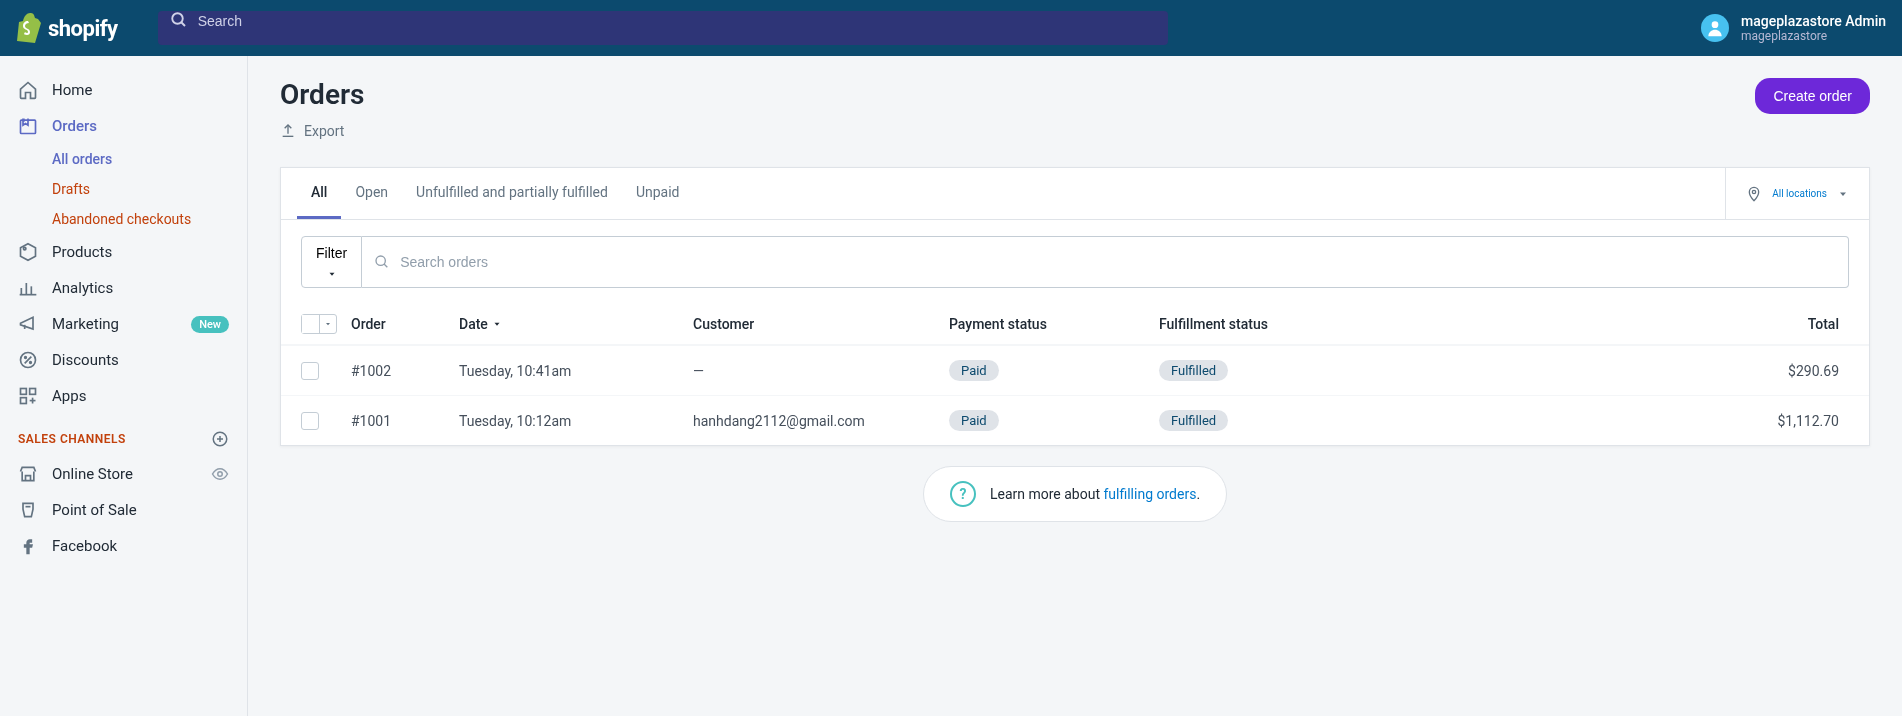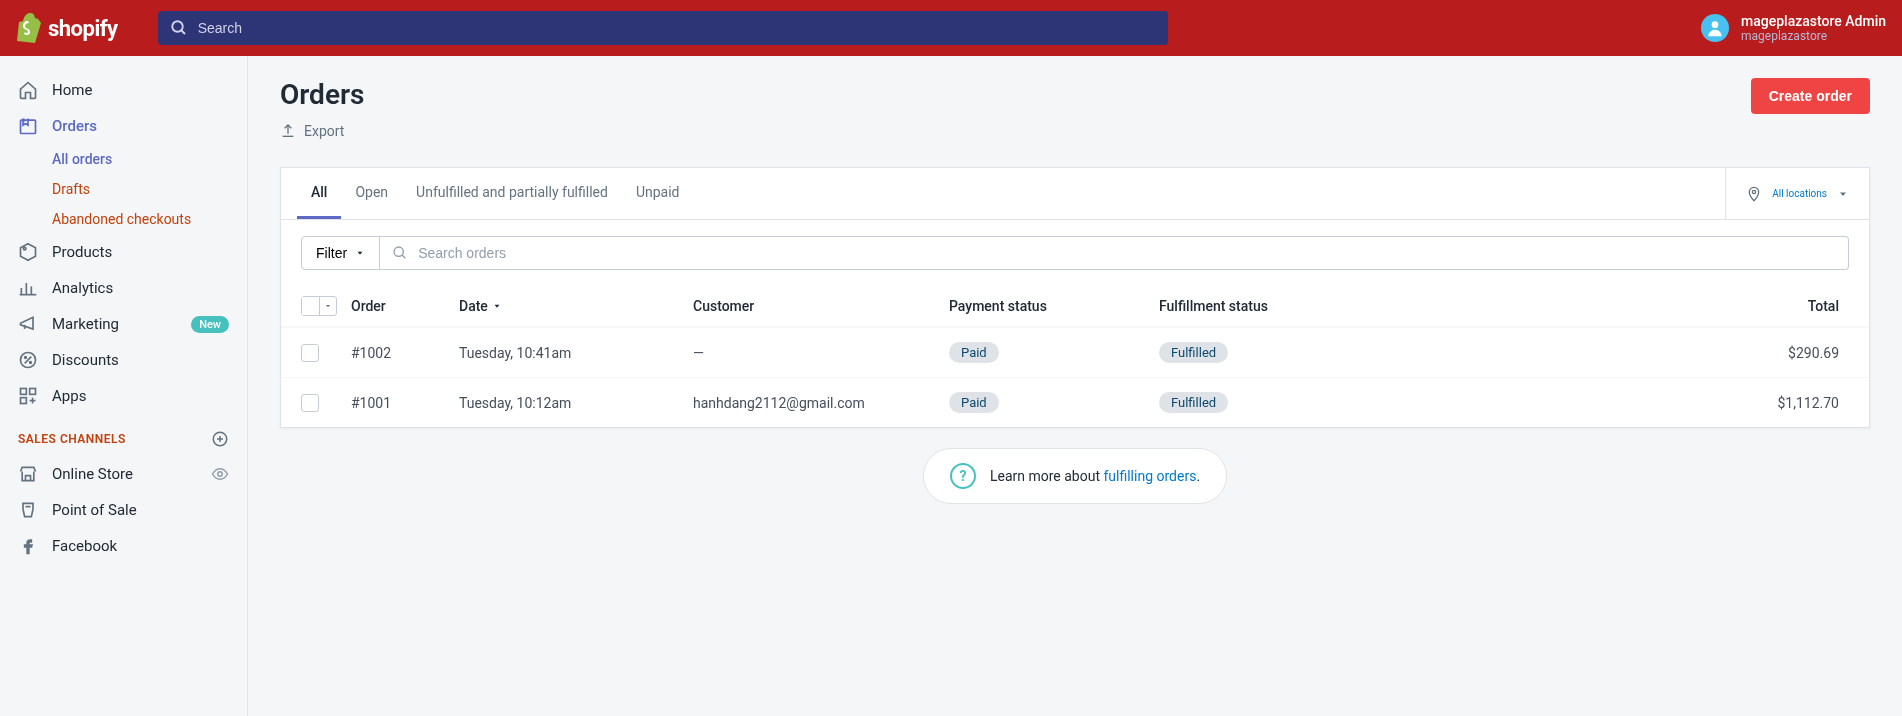--- a/index.html
+++ b/index.html
@@ -1,21 +1,21 @@
 <!DOCTYPE html>
 <html><head>
 <meta charset="utf-8">
 <style>
 * { margin: 0; padding: 0; box-sizing: border-box; }
 body { font-family: -apple-system, BlinkMacSystemFont, "Segoe UI", Roboto, sans-serif; font-size: 14px; color: #212b36; background: #f4f6f8; }
-.topbar { height: 56px; background: #b91c1c; display: flex; align-items: center; padding: 0 16px; }
+.topbar { height: 56px; background: #0c4a6e; display: flex; align-items: center; padding: 0 16px; }
 .logo { display: flex; align-items: center; gap: 6px; color: #fff; font-weight: 700; font-size: 22px; margin-right: 20px; letter-spacing: -0.5px; }
 .logo-icon { width: 26px; height: 30px; }
 .search-wrap { flex: 1; max-width: 1010px; margin-left: 20px; }
-.search-bar { height: 34px; background: #2e3577; border-radius: 4px; display: flex; align-items: center; padding: 16px 12px; gap: 10px; }
+.search-bar { height: 34px; background: #2e3577; border-radius: 4px; display: flex; align-items: flex-end; padding: 16px 12px; gap: 10px; }
 .search-bar input { flex: 1; background: transparent; border: none; outline: none; color: #fff; font-size: 14px; }
 .search-bar input::placeholder { color: #d0d2e8; }
 .topbar-right { margin-left: auto; display: flex; align-items: center; gap: 12px; padding-left: 35px; }
 .avatar { width: 28px; height: 28px; border-radius: 50%; background: #47c1f0; display: flex; align-items: center; justify-content: center; }
 .user-info { color: #fff; }
 .user-name { font-size: 14px; font-weight: 500; }
 .user-store { font-size: 12px; color: #b7b9d4; }
 .layout { display: flex; min-height: calc(100vh - 56px); }
 .sidebar { width: 248px; background: #f4f6f8; border-right: 1px solid #dfe3e8; padding: 16px 0; }
 .nav-item { display: flex; align-items: center; gap: 14px; padding: 8px 18px; cursor: pointer; color: #212b36; font-size: 15px; position: relative; }
@@ -24,29 +24,29 @@
 .nav-sub { padding-left: 52px; }
 .nav-sub .nav-subitem { padding: 7px 0; font-size: 14px; color: #c2410c; cursor: pointer; }
 .nav-sub .nav-subitem.active { color: #5c6ac4; font-weight: 500; }
 .nav-badge { margin-left: auto; background: #47c1bf; color: #fff; font-size: 11px; padding: 2px 8px; border-radius: 10px; font-weight: 500; }
 .nav-heading { display: flex; align-items: center; justify-content: space-between; padding: 16px 18px 8px; font-size: 12px; color: #c2410c; font-weight: 600; letter-spacing: 0.5px; }
 .nav-item .trailing { margin-left: auto; color: #919eab; }
 .main { flex: 1; padding: 22px 32px; }
 .page-head { display: flex; align-items: flex-start; justify-content: space-between; }
 .page-title { font-size: 28px; font-weight: 600; margin-bottom: 8px; }
 .export-btn { display: inline-flex; align-items: center; gap: 8px; color: #637381; font-size: 14px; cursor: pointer; padding: 4px 0; }
-.create-btn { background: #ef4444; color: #fff; border: none; padding: 10px 18px; border-radius: 4px; font-size: 14px; font-weight: 700; cursor: pointer; }
+.create-btn { background: #6d28d9; color: #fff; border: none; padding: 10px 18px; border-radius: 15px; font-size: 14px; font-weight: 400; cursor: pointer; }
 .card { background: #fff; border: 1px solid #dfe3e8; border-radius: 0; margin-top: 24px; box-shadow: 0 1px 3px rgba(0,0,0,0.05); }
 .tabs-row { display: flex; border-bottom: 1px solid #dfe3e8; }
 .tabs { display: flex; gap: 0; padding: 0 16px; flex: 1; }
 .tab { padding: 16px 14px; font-size: 14px; color: #637381; cursor: pointer; border-bottom: 3px solid transparent; }
 .tab.active { color: #212b36; border-bottom-color: #5c6ac4; font-weight: 500; }
 .locations { padding: 0 20px; display: flex; align-items: center; gap: 10px; border-left: 1px solid #dfe3e8; color: #007ace; font-size: 10px; cursor: pointer; }
 .filter-row { display: flex; padding: 16px 20px 16px 20px; gap: 0; }
-.filter-btn { border: 1px solid #c4cdd5; background: #fff; padding: 8px 14px; border-radius: 4px 0 0 4px; font-size: 14px; display: flex; align-items: center; gap: 8px; cursor: pointer; }
+.filter-btn { border: 1px solid #c4cdd5; background: #fff; padding: 8px 14px; border-radius: 4px 0 0 4px; font-size: 14px; display: flex; align-items: center; gap: 8px; cursor: pointer; flex-direction: column; }
 .search-orders { flex: 1; border: 1px solid #c4cdd5; border-left: none; border-radius: 0 4px 4px 0; display: flex; align-items: center; padding: 0 12px; gap: 10px; }
 .search-orders input { flex: 1; border: none; outline: none; font-size: 14px; background: transparent; }
 .search-orders input::placeholder { color: #919eab; }
 .table { width: 100%; }
 .thead { display: flex; padding: 10px 20px; border-bottom: 1px solid #f4f6f8; align-items: center; font-size: 14px; font-weight: 500; color: #212b36; }
 .trow { display: flex; padding: 14px 20px; border-top: 1px solid #f4f6f8; align-items: center; font-size: 14px; color: #454f5b; }
 .col-check { width: 50px; display: flex; align-items: center; }
 .col-order { width: 108px; }
 .col-date { width: 234px; }
 .col-customer { width: 256px; }

